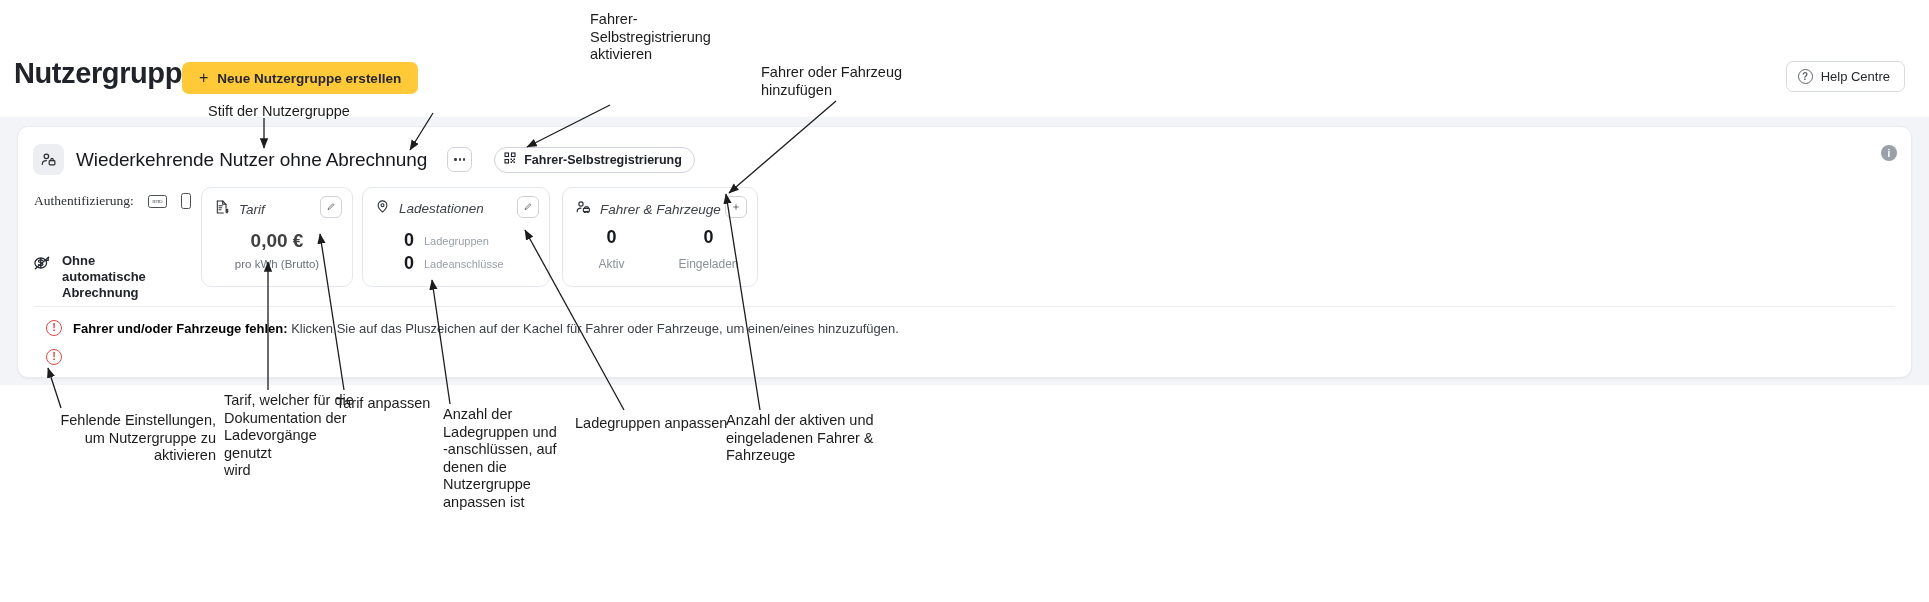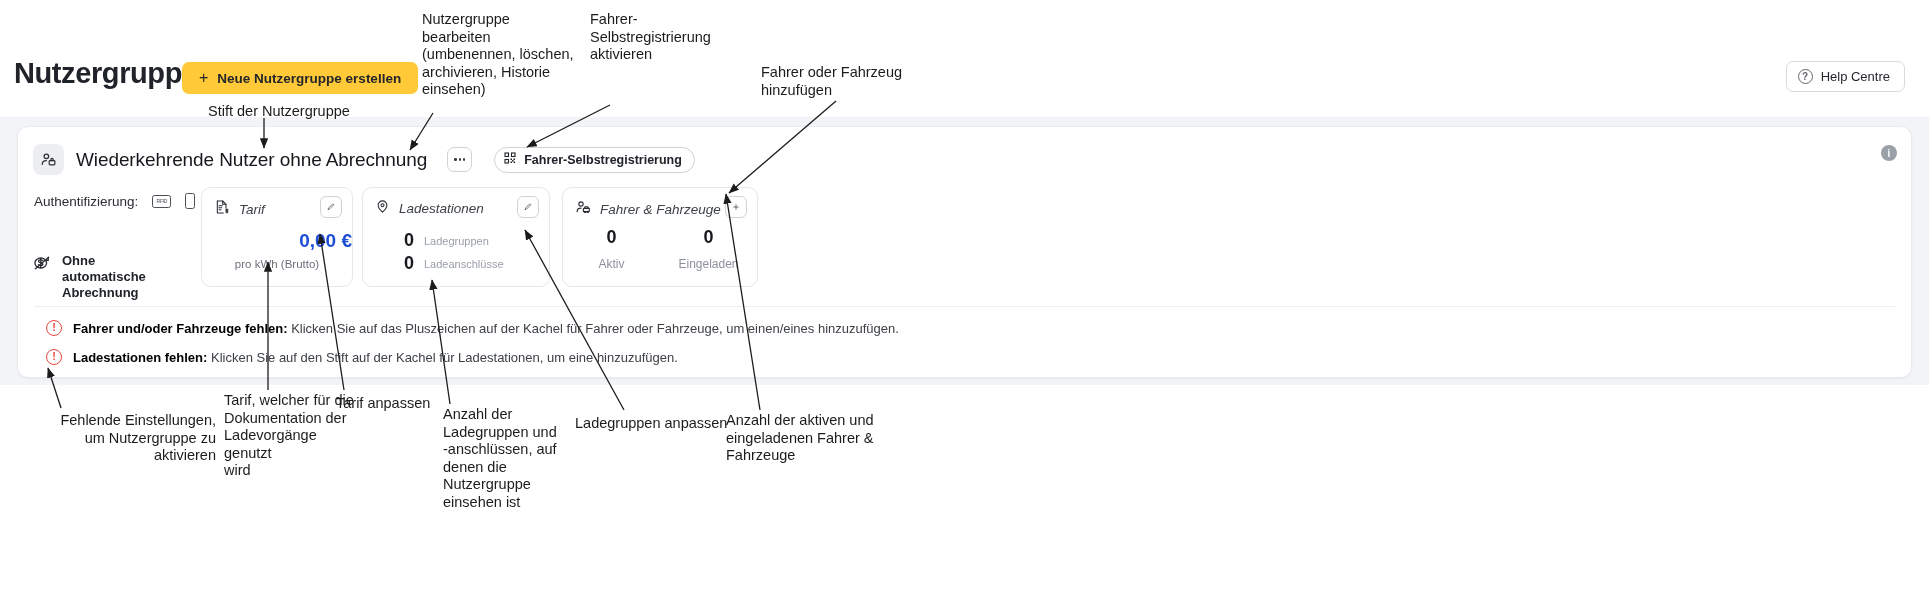--- a/index.html
+++ b/index.html
@@ -77,21 +77,21 @@
     display: flex; align-items: center; gap: 8px;
     font-size: 12.5px; font-weight: 600; color:#20232a; cursor: pointer; white-space: nowrap;
   }
   .info-dot {
     position: absolute; right: 14px; top: 18px; width: 16px; height: 16px; border-radius: 50%;
     background: #9aa0a8; color:#fff; font-size: 10px; font-weight: 700;
     display:flex; align-items:center; justify-content:center; cursor:pointer;
   }
 
   
-  .auth-row { position: absolute; left: 16px; top: 66px; display:flex; align-items:center; gap: 14px; font-size: 13.5px; color:#2a2d33; }
+  .auth-row { position: absolute; left: 16px; top: 66px; display:flex; align-items:center; gap: 14px; font-size: 13.5px; color:#2a2d33;font-family:Liberation Serif, serif; }
   .chip-rfid {
     width: 19px; height: 13px; border: 1.2px solid #4b4f56; border-radius: 2.5px;
     font-size: 5px; line-height: 11px; text-align:center; color:#4b4f56; letter-spacing:-.3px;
   }
   .chip-phone { width: 10px; height: 16px; border: 1.2px solid #4b4f56; border-radius: 2.5px; }
   .billing-row { position:absolute; left: 14px; top: 126px; display:flex; align-items:flex-start; gap: 10px; }
   .billing-txt { font-size: 13px; font-weight: 600; line-height: 16px; color: #20232a; width: 120px; }
 
   
   .tile {
@@ -102,21 +102,21 @@
   #tile-stations { left: 344px; width: 188px; height: 100px; }
   #tile-drivers { left: 544px; width: 196px; height: 100px; }
 
   .tile-head { position: absolute; left: 12px; top: 11px; display:flex; align-items:center; gap: 9px; font-style: italic; }
   .tile-label { font-size: 13.5px; color: #3c4047; }
   .tile-act {
     position: absolute; right: 10px; top: 8px;
     width: 22px; height: 22px; border-radius: 6px; border: 1px solid #cfd3d9; background:#fff;
     display:flex; align-items:center; justify-content:center; cursor:pointer;
   }
-  .tarif-value { position:absolute; width:100%; top: 42px; text-align:right; font-size: 19px; font-weight: 700; color:#1d4ed8; }
+  .tarif-value { position:absolute; width:100%; top: 42px; text-align:center; font-size: 19px; font-weight: 700; color:#404040; }
   .tarif-sub { position:absolute; width:100%; top: 70px; text-align:center; font-size: 11.5px; color:#6c717a; }
 
   .stat-rows { position:absolute; left: 0; right: 0; top: 41px; }
   .stat-row { display:flex; align-items:center; gap: 10px; padding: 1px 0 1px 40px; }
   .stat-num { font-size: 18px; font-weight: 700; color:#16181d; min-width: 11px; text-align:right; }
   .stat-lab { font-size: 11px; color:#9aa0a9; }
 
   .drv-cols { position:absolute; left:0; right:0; top: 39px; display:flex; }
   .drv-col { flex:1; text-align:center; }
   .drv-num { font-size: 18px; font-weight: 700; color:#16181d; }
@@ -292,49 +292,43 @@
     </div>
 
     <div class="divider"></div>
 
     <div class="err" id="err1">
       <span class="err-icon">!</span>
       <span><b>Fahrer und/oder Fahrzeuge fehlen:</b><span> Klicken Sie auf das Pluszeichen auf der Kachel für Fahrer oder Fahrzeuge, um einen/eines hinzuzufügen.</span></span>
     </div>
     <div class="err" id="err2">
       <span class="err-icon">!</span>
-      <span><b>Ladestationen fehlen:</b><span> Klicken Sie auf den Stift auf der Kachel für Ladestationen, um eine hinzuzufügen.</span></span>
     </div>
 
   </div>
 
-  <div class="anno" style="left:422px; top:11px;  width:160px;">Nutzergruppe
-bearbeiten
-(umbenennen, löschen,
-archivieren, Historie
-einsehen)</div>
   <div class="anno" style="left:590px; top:11px;  width:150px;">Fahrer-
 Selbstregistrierung
 aktivieren</div>
   <div class="anno" style="left:761px; top:64px;  width:170px;">Fahrer oder Fahrzeug
 hinzufügen</div>
   <div class="anno" style="left:208px; top:103px; width:200px;">Stift der Nutzergruppe</div>
   <div class="anno" style="left:46px;  top:412px; width:170px;text-align:right;">Fehlende Einstellungen,
 um Nutzergruppe zu
 aktivieren</div>
   <div class="anno" style="left:204px; top:392px; width:130px;margin-left:20px;">Tarif, welcher für die
 Dokumentation der
 Ladevorgänge genutzt
 wird</div>
   <div class="anno" style="left:336px; top:395px; width:150px;">Tarif anpassen</div>
   <div class="anno" style="left:443px; top:406px; width:145px;">Anzahl der
 Ladegruppen und
 -anschlüssen, auf
 denen die Nutzergruppe
-einsehen ist</div>
+anpassen ist</div>
   <div class="anno" style="left:575px; top:415px; width:160px;">Ladegruppen anpassen</div>
   <div class="anno" style="left:726px; top:412px; width:160px;">Anzahl der aktiven und
 eingeladenen Fahrer &amp;
 Fahrzeuge</div>
 
   <svg class="arrows">
     <defs>
       <marker id="ah" markerWidth="9" markerHeight="9" refX="7.5" refY="3.2" orient="auto">
         <path d="M0,0 L8,3.2 L0,6.4 Z" fill="#1c1c1c"></path>
       </marker>

